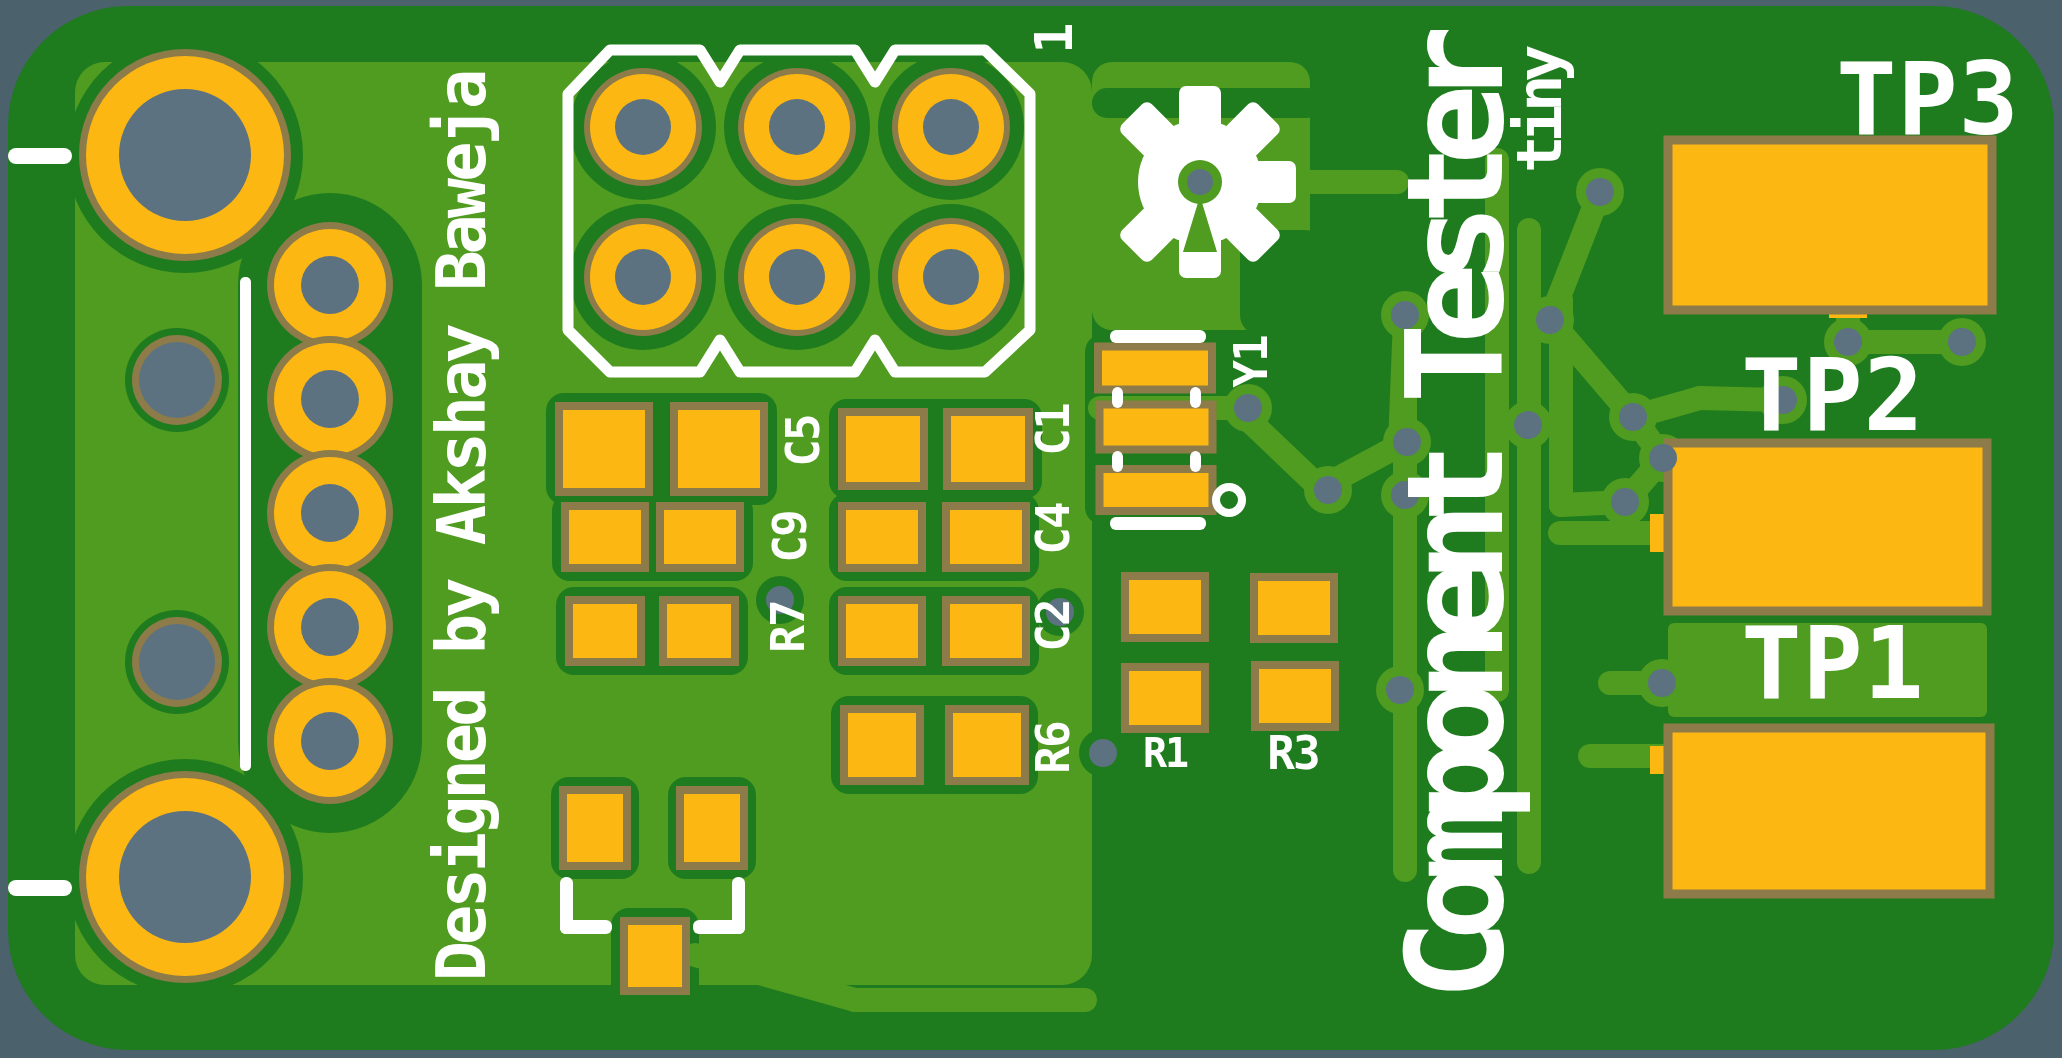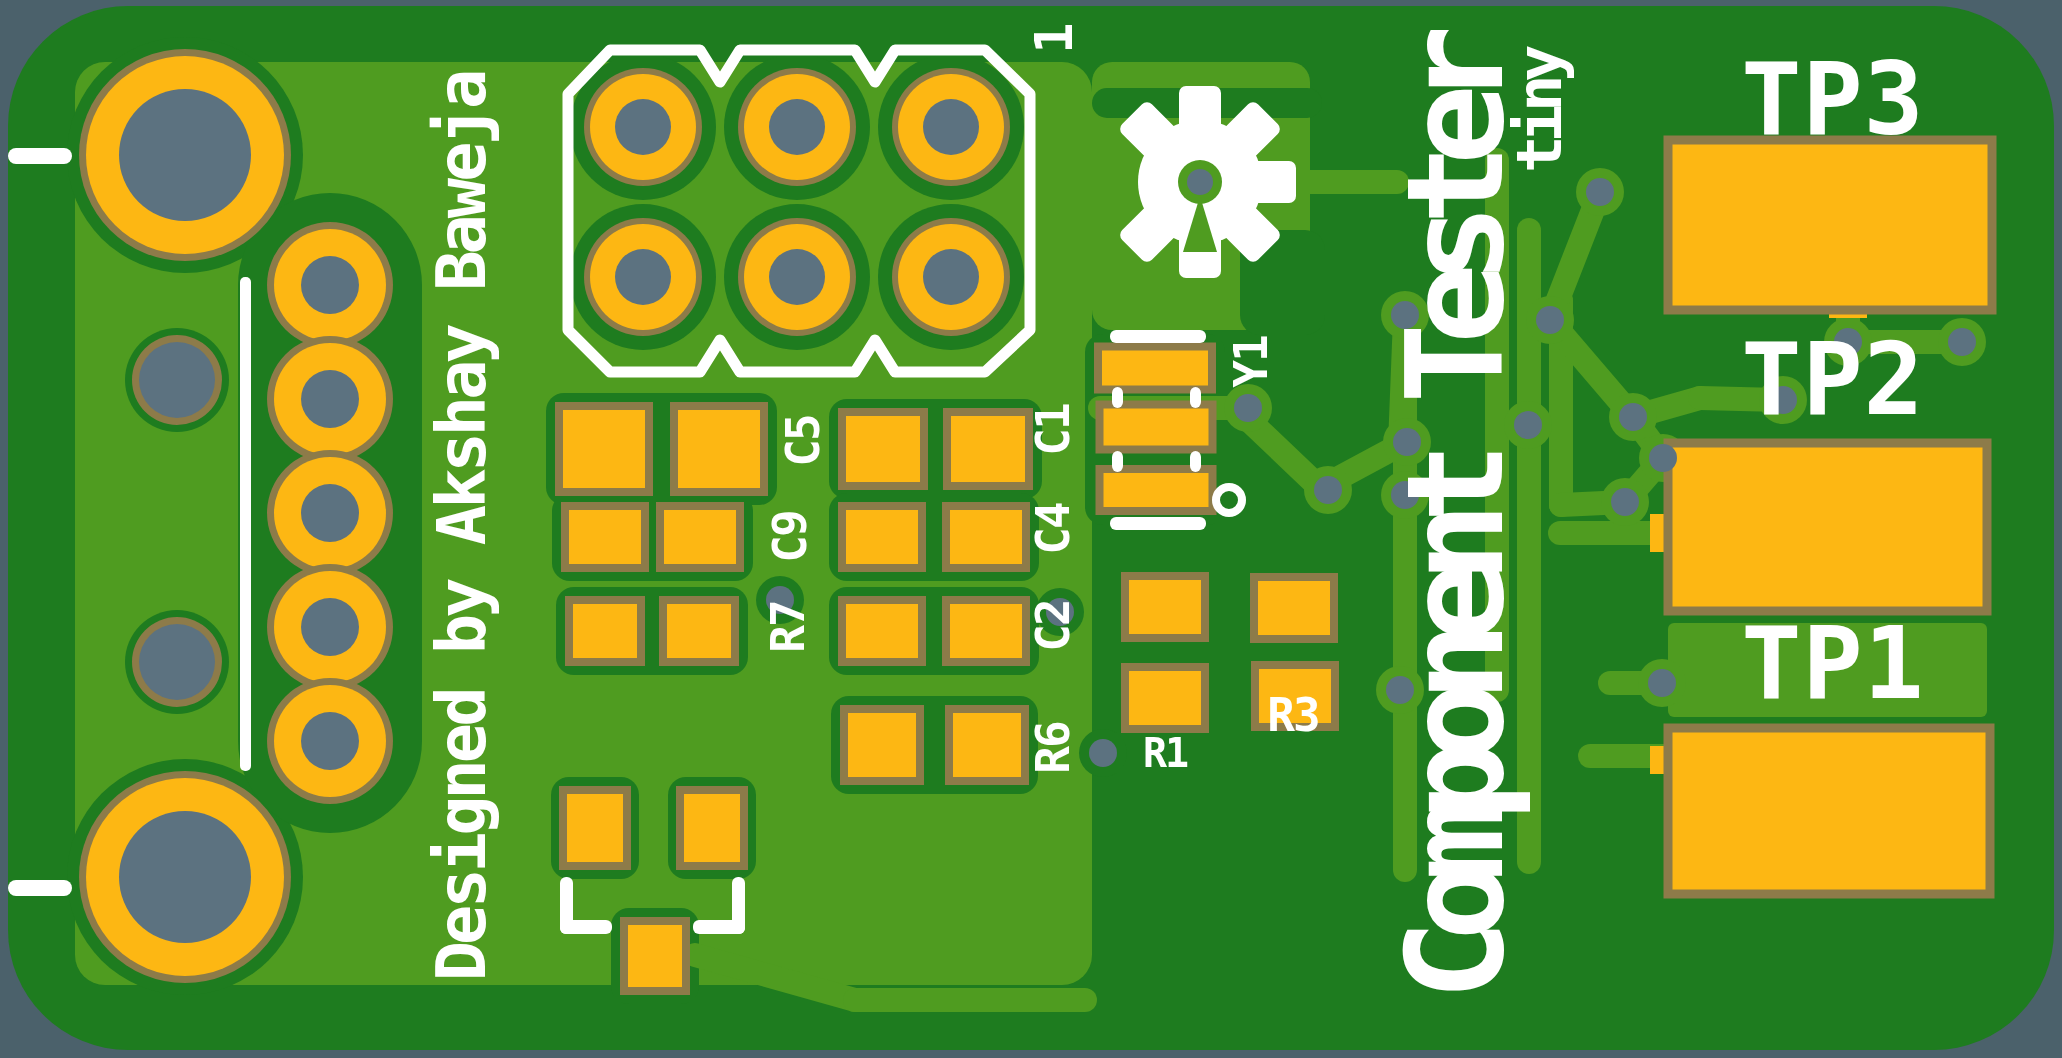--- a/index.html
+++ b/index.html
@@ -212,18 +212,18 @@
       <div class="silk-text" style="font-size: 52px; letter-spacing: 0px; left: 1054px; top: 38px; transform: translate(-50%, -50%) rotate(-90deg);">1</div>
       <div class="silk-text" style="font-size: 46px; letter-spacing: -2px; left: 803px; top: 441px; transform: translate(-50%, -50%) rotate(-90deg);">C5</div>
       <div class="silk-text" style="font-size: 46px; letter-spacing: -2px; left: 790px; top: 537px; transform: translate(-50%, -50%) rotate(-90deg);">C9</div>
       <div class="silk-text" style="font-size: 46px; letter-spacing: -2px; left: 788px; top: 627px; transform: translate(-50%, -50%) rotate(-90deg);">R7</div>
       <div class="silk-text" style="font-size: 46px; letter-spacing: -2px; left: 1053px; top: 430px; transform: translate(-50%, -50%) rotate(-90deg);">C1</div>
       <div class="silk-text" style="font-size: 46px; letter-spacing: -2px; left: 1053px; top: 529px; transform: translate(-50%, -50%) rotate(-90deg);">C4</div>
       <div class="silk-text" style="font-size: 46px; letter-spacing: -2px; left: 1053px; top: 626px; transform: translate(-50%, -50%) rotate(-90deg);">C2</div>
       <div class="silk-text" style="font-size: 46px; letter-spacing: -2px; left: 1053px; top: 748px; transform: translate(-50%, -50%) rotate(-90deg);">R6</div>
       <div class="silk-text" style="font-size: 46px; letter-spacing: -2px; left: 1251px; top: 362px; transform: translate(-50%, -50%) rotate(-90deg);">Y1</div>
       <div class="silk-text" style="font-size: 40px; letter-spacing: -2px; left: 1165px; top: 753px; transform: translate(-50%, -50%) rotate(0deg);">R1</div>
-      <div class="silk-text" style="font-size: 46px; letter-spacing: -2px; left: 1293px; top: 715px; transform: translate(-50%, -50%) rotate(0deg);">R3</div>
-      <div class="silk-text" style="font-size: 100px; letter-spacing: 1px; left: 1833px; top: 100px; transform: translate(-50%, -50%) rotate(0deg);">TP3</div>
-      <div class="silk-text" style="font-size: 100px; letter-spacing: 1px; left: 1833px; top: 380px; transform: translate(-50%, -50%) rotate(0deg);">TP2</div>
+      <div class="silk-text" style="font-size: 46px; letter-spacing: -2px; left: 1293px; top: 753px; transform: translate(-50%, -50%) rotate(0deg);">R3</div>
+      <div class="silk-text" style="font-size: 100px; letter-spacing: 1px; left: 1928px; top: 100px; transform: translate(-50%, -50%) rotate(0deg);">TP3</div>
+      <div class="silk-text" style="font-size: 100px; letter-spacing: 1px; left: 1833px; top: 396px; transform: translate(-50%, -50%) rotate(0deg);">TP2</div>
       <div class="silk-text" style="font-size: 100px; letter-spacing: 1px; left: 1833px; top: 664px; transform: translate(-50%, -50%) rotate(0deg);">TP1</div>
     </div>
 </div>
 
 </body></html>

